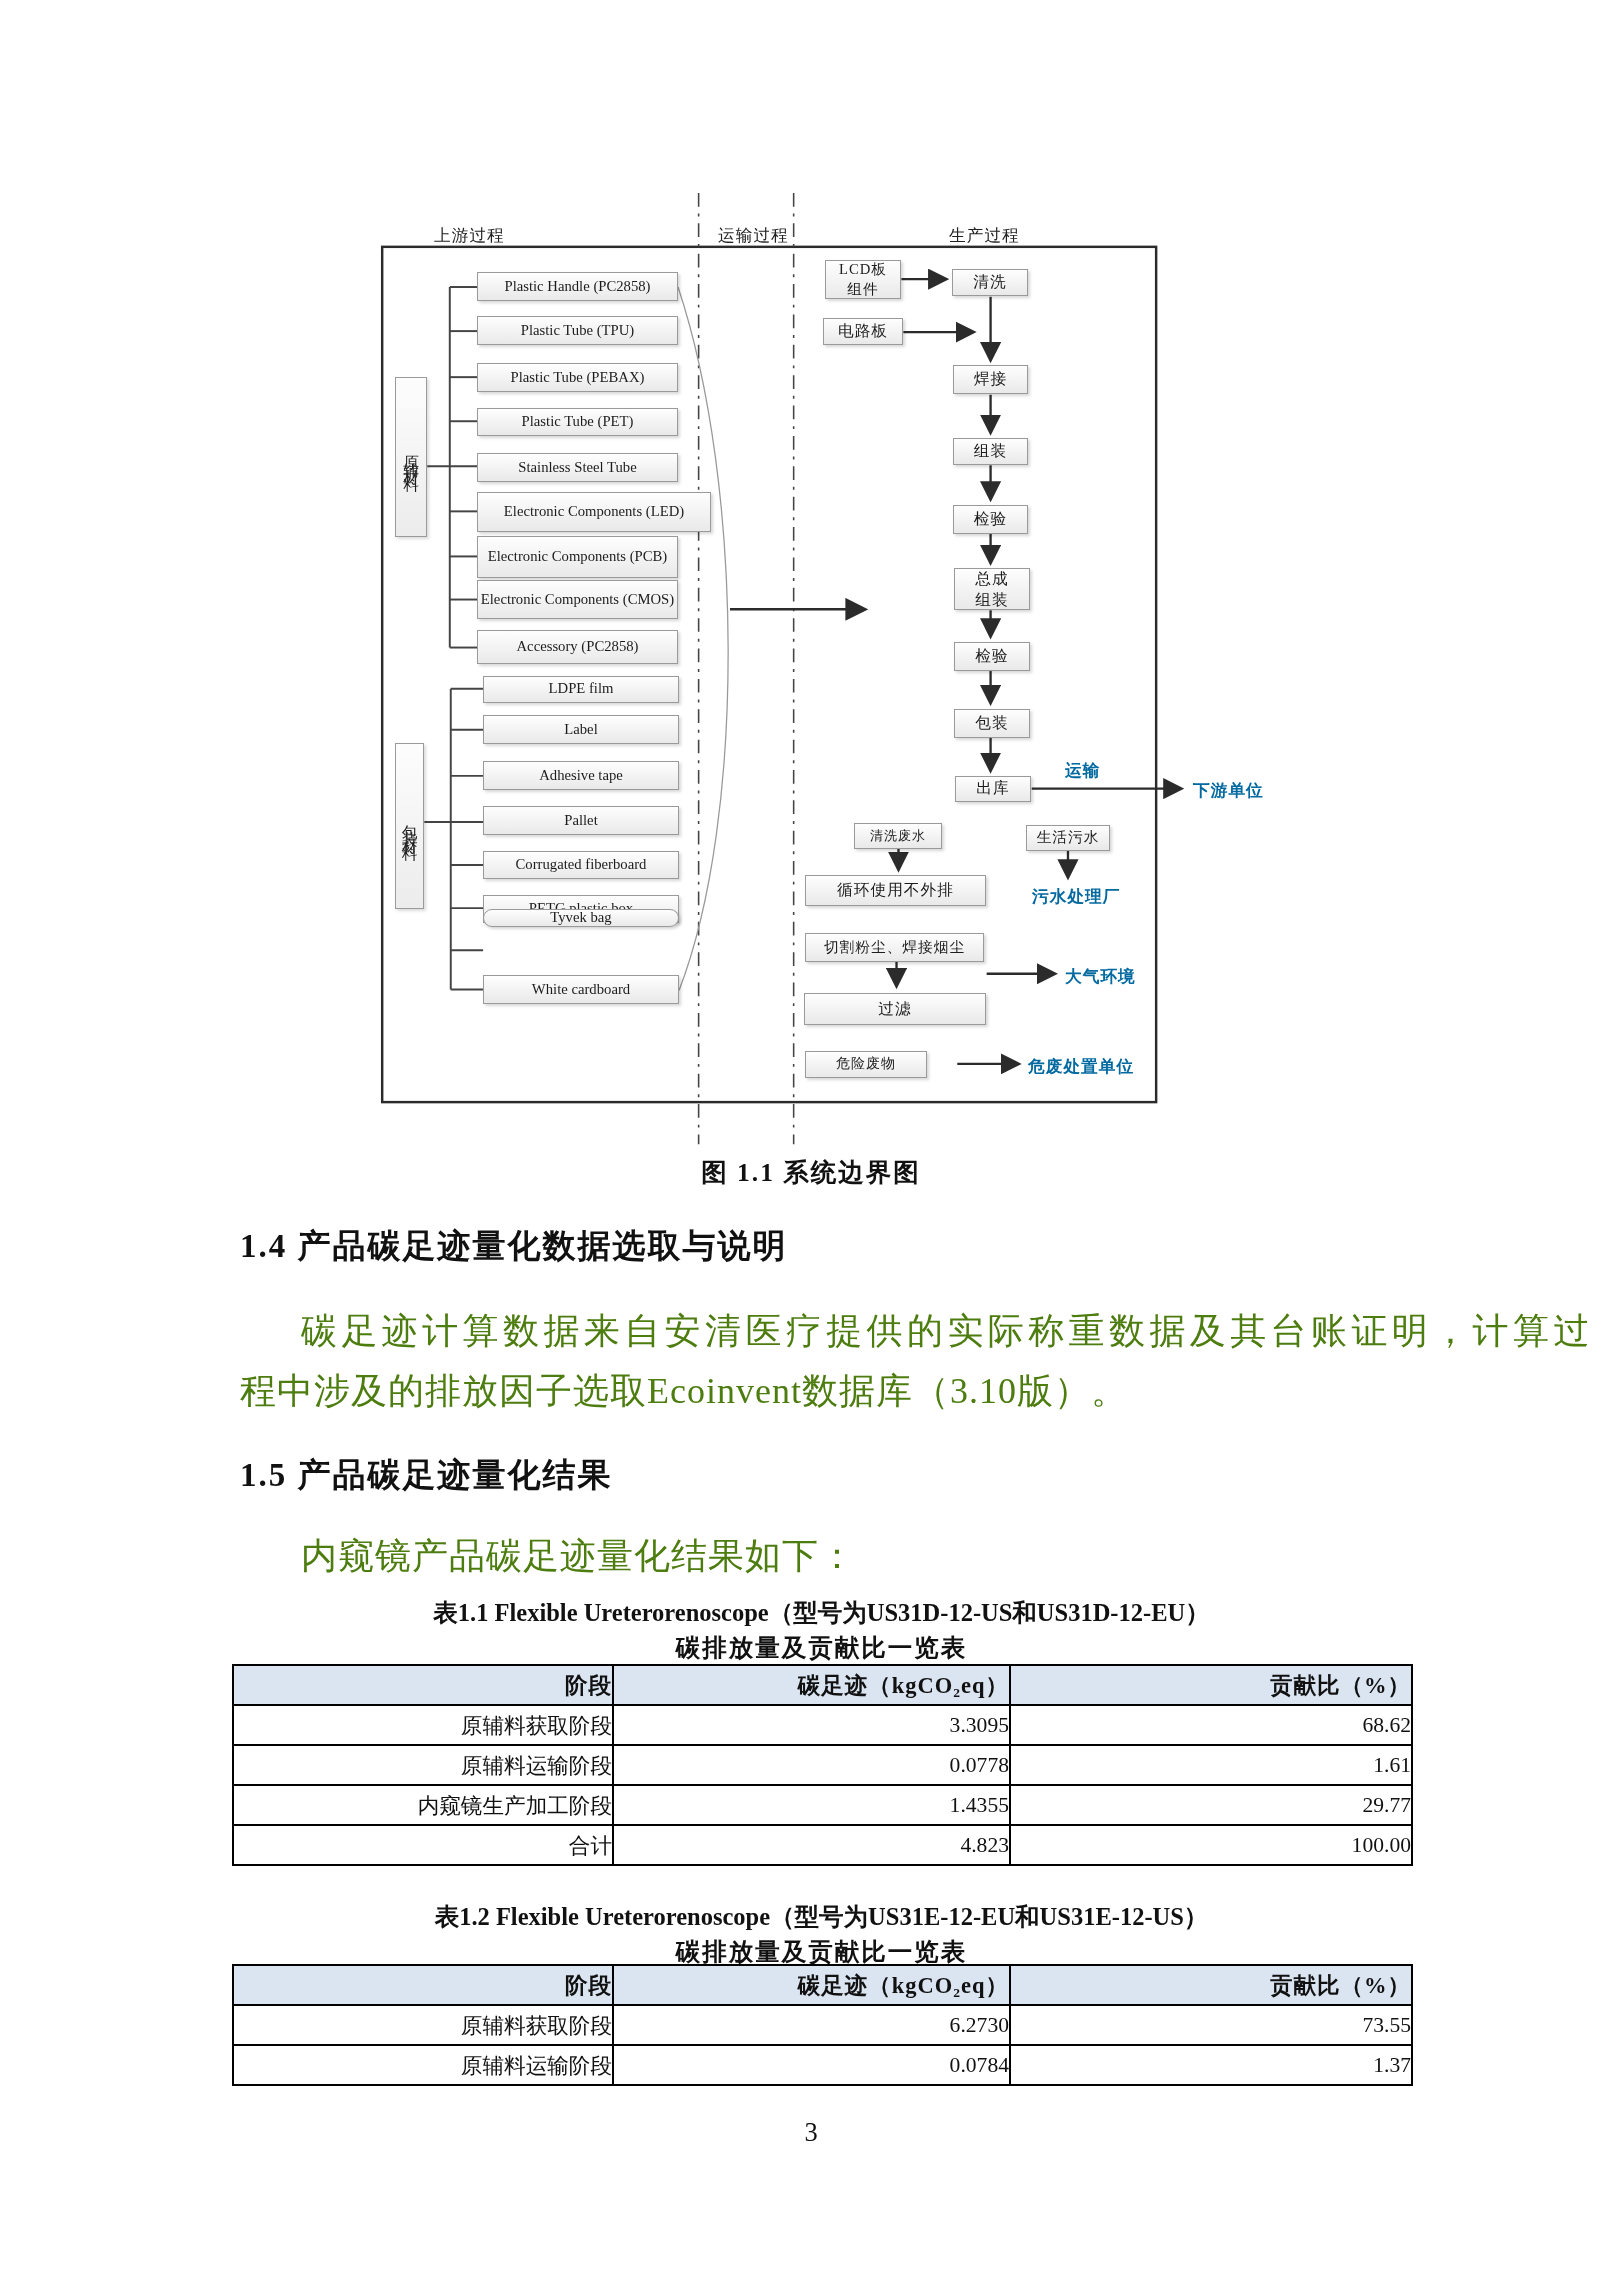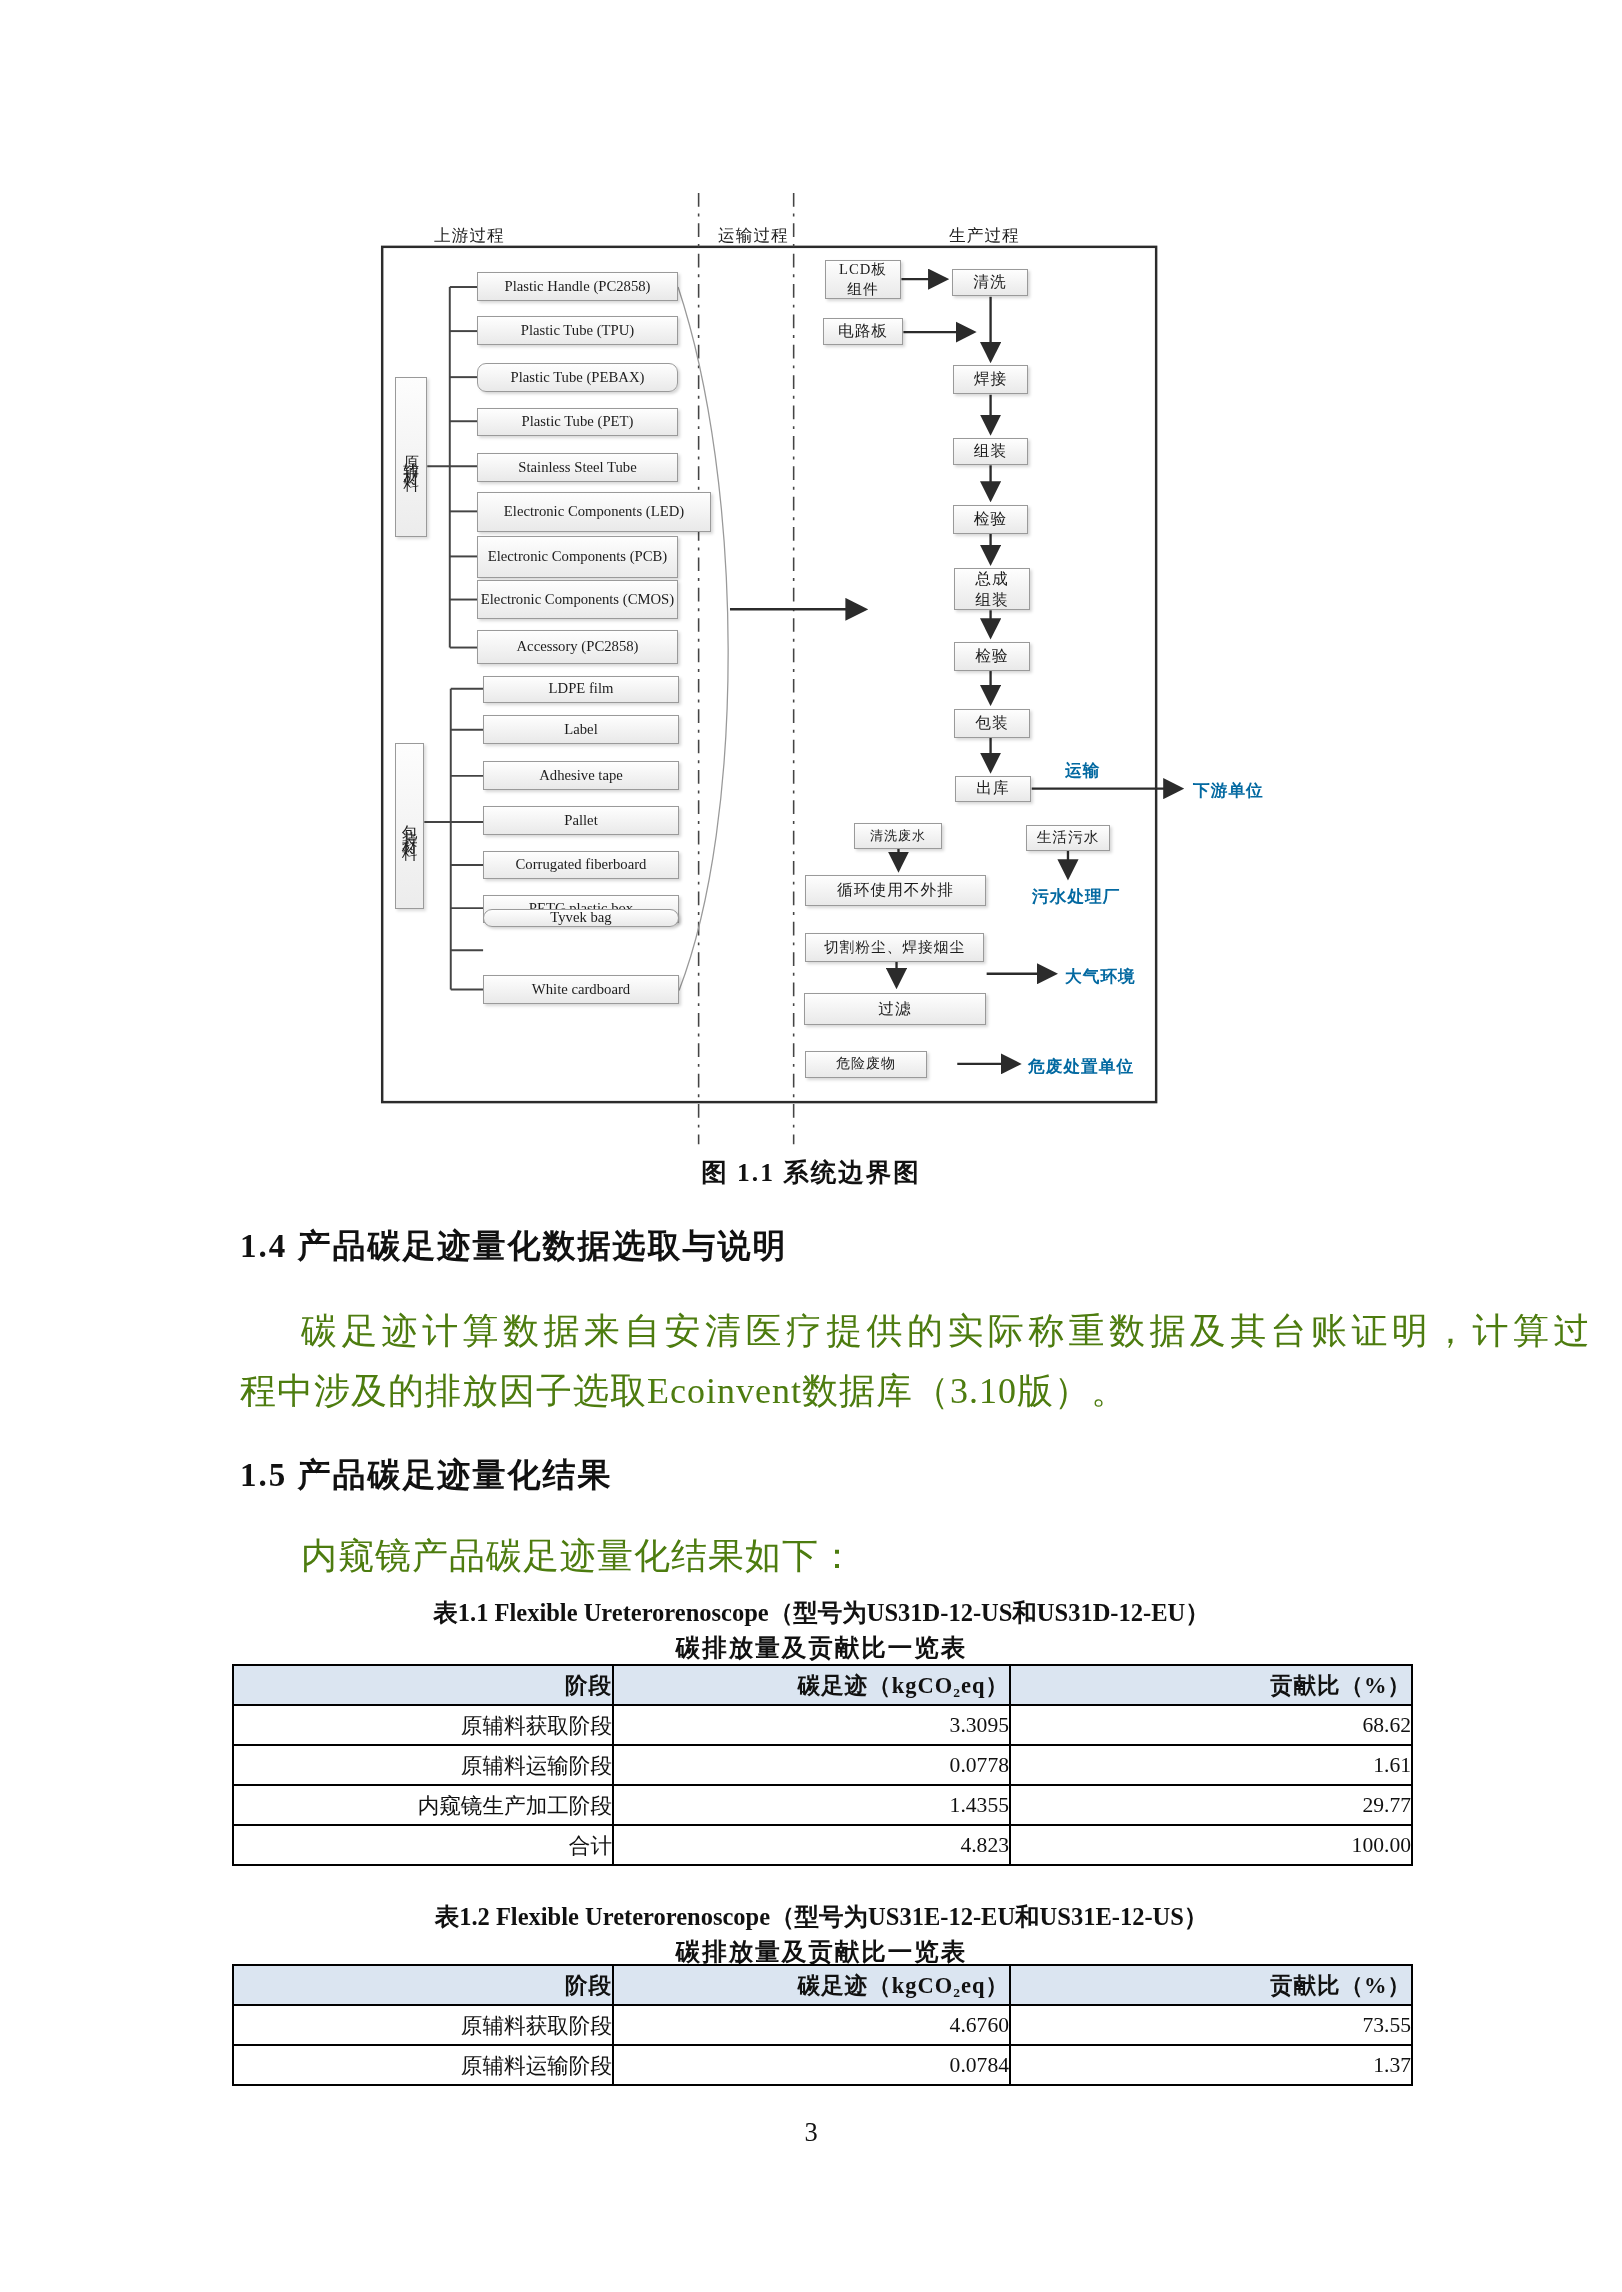--- a/index.html
+++ b/index.html
@@ -114,21 +114,21 @@
 
   <div class="colhead" style="left:55px;top:33px;">上游过程</div>
   <div class="colhead" style="left:339px;top:33px;">运输过程</div>
   <div class="colhead" style="left:570px;top:33px;">生产过程</div>
 
   <div class="vlabel" style="left:15.7px;top:186px;width:32px;height:160px;">原辅材料</div>
   <div class="vlabel" style="left:15.7px;top:552px;width:29px;height:166px;">包装材料</div>
 
   <div class="dbox" style="left:98px;top:81px;width:201px;height:29px;">Plastic Handle (PC2858)</div>
   <div class="dbox" style="left:98px;top:125px;width:201px;height:29px;">Plastic Tube (TPU)</div>
-  <div class="dbox" style="left:98px;top:172px;width:201px;height:29px;border-radius:9px;">Plastic Tube (PEBAX)</div>
+  <div class="dbox" style="left:98px;top:172px;width:201px;height:29px;">Plastic Tube (PEBAX)</div>
   <div class="dbox" style="left:98px;top:217px;width:201px;height:28px;">Plastic Tube (PET)</div>
   <div class="dbox" style="left:98px;top:262px;width:201px;height:29px;">Stainless Steel Tube</div>
   <div class="dbox wrap" style="left:98px;top:301px;width:234px;height:40px;">Electronic Components (LED)</div>
   <div class="dbox wrap" style="left:98px;top:345px;width:201px;height:42px;">Electronic Components (PCB)</div>
   <div class="dbox wrap" style="left:98px;top:389px;width:201px;height:39px;">Electronic Components (CMOS)</div>
   <div class="dbox" style="left:98px;top:439px;width:201px;height:34px;">Accessory (PC2858)</div>
 
   <div class="dbox" style="left:104px;top:485px;width:196px;height:26.5px;">LDPE film</div>
   <div class="dbox" style="left:104px;top:524px;width:196px;height:29px;">Label</div>
   <div class="dbox" style="left:104px;top:570px;width:196px;height:29px;">Adhesive tape</div>
@@ -223,21 +223,21 @@
       <col style="width:402px">
     </colgroup>
   <tbody>
       <tr>
     <th>阶段</th>
     <th>碳足迹（kgCO₂eq）</th>
     <th>贡献比（%）</th>
   </tr>
   <tr>
     <td>原辅料获取阶段</td>
-    <td>4.6760</td>
+    <td>6.2730</td>
     <td>73.55</td>
   </tr>
   <tr>
     <td>原辅料运输阶段</td>
     <td>0.0784</td>
     <td>1.37</td>
   </tr>
 </tbody>
   </table>
 

